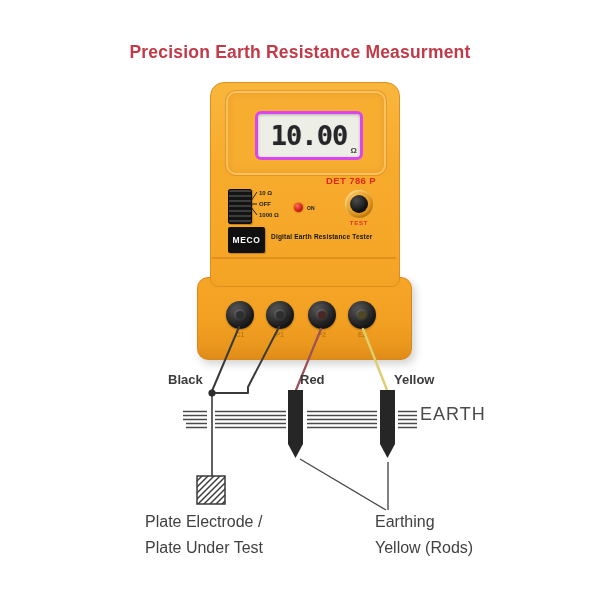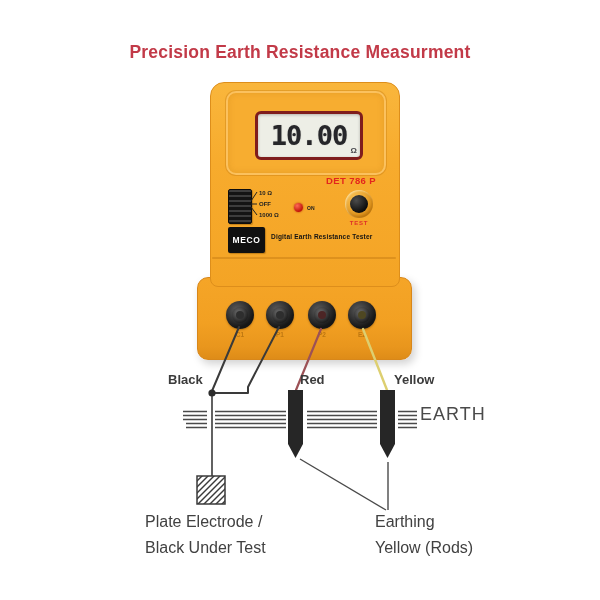--- a/index.html
+++ b/index.html
@@ -31,21 +31,21 @@
     background:rgba(160,95,5,.28);border-radius:1px;
   }
   .bezel{
     left:226px;top:91px;width:156px;height:80px;border-radius:10px;
     background:#f7ad30;
     border:2px solid rgba(252,200,110,.75);
     box-shadow:0 0 0 1px rgba(190,115,10,.35), inset 0 0 6px rgba(185,110,10,.25);
   }
   .lcd{
     left:255px;top:111px;width:102px;height:43px;border-radius:6px;
-    background:#edeee6;border:3px solid #7f1d1d;
+    background:#edeee6;border:3px solid #d946ef;
     box-shadow:inset 0 1px 3px rgba(0,0,0,.25);
     display:flex;align-items:center;justify-content:center;
   }
   .lcd-value{
     font-family:"DejaVu Sans Mono",monospace;font-weight:bold;
     font-size:27px;color:#26262a;letter-spacing:-1px;line-height:1;
     text-shadow:0 0 1px rgba(0,0,0,.35);
   }
   .lcd-unit{right:3px;bottom:2px;font-size:8px;color:#45454a;font-weight:bold;}
 
@@ -221,20 +221,20 @@
     </g>
   </svg>
 
   <div class="abs wire-label lbl-black">Black</div>
   <div class="abs wire-label lbl-red">Red</div>
   <div class="abs wire-label lbl-yellow">Yellow</div>
   <div class="abs lbl-earth">EARTH</div>
 
   <div class="abs caption cap-electrode">
     <div>Plate Electrode /</div>
-    <div>Black Under Test</div>
+    <div>Plate Under Test</div>
   </div>
   <div class="abs caption cap-spikes">
     <div>Earthing</div>
     <div>Yellow (Rods)</div>
   </div>
 
 </div>
 
 </body></html>

